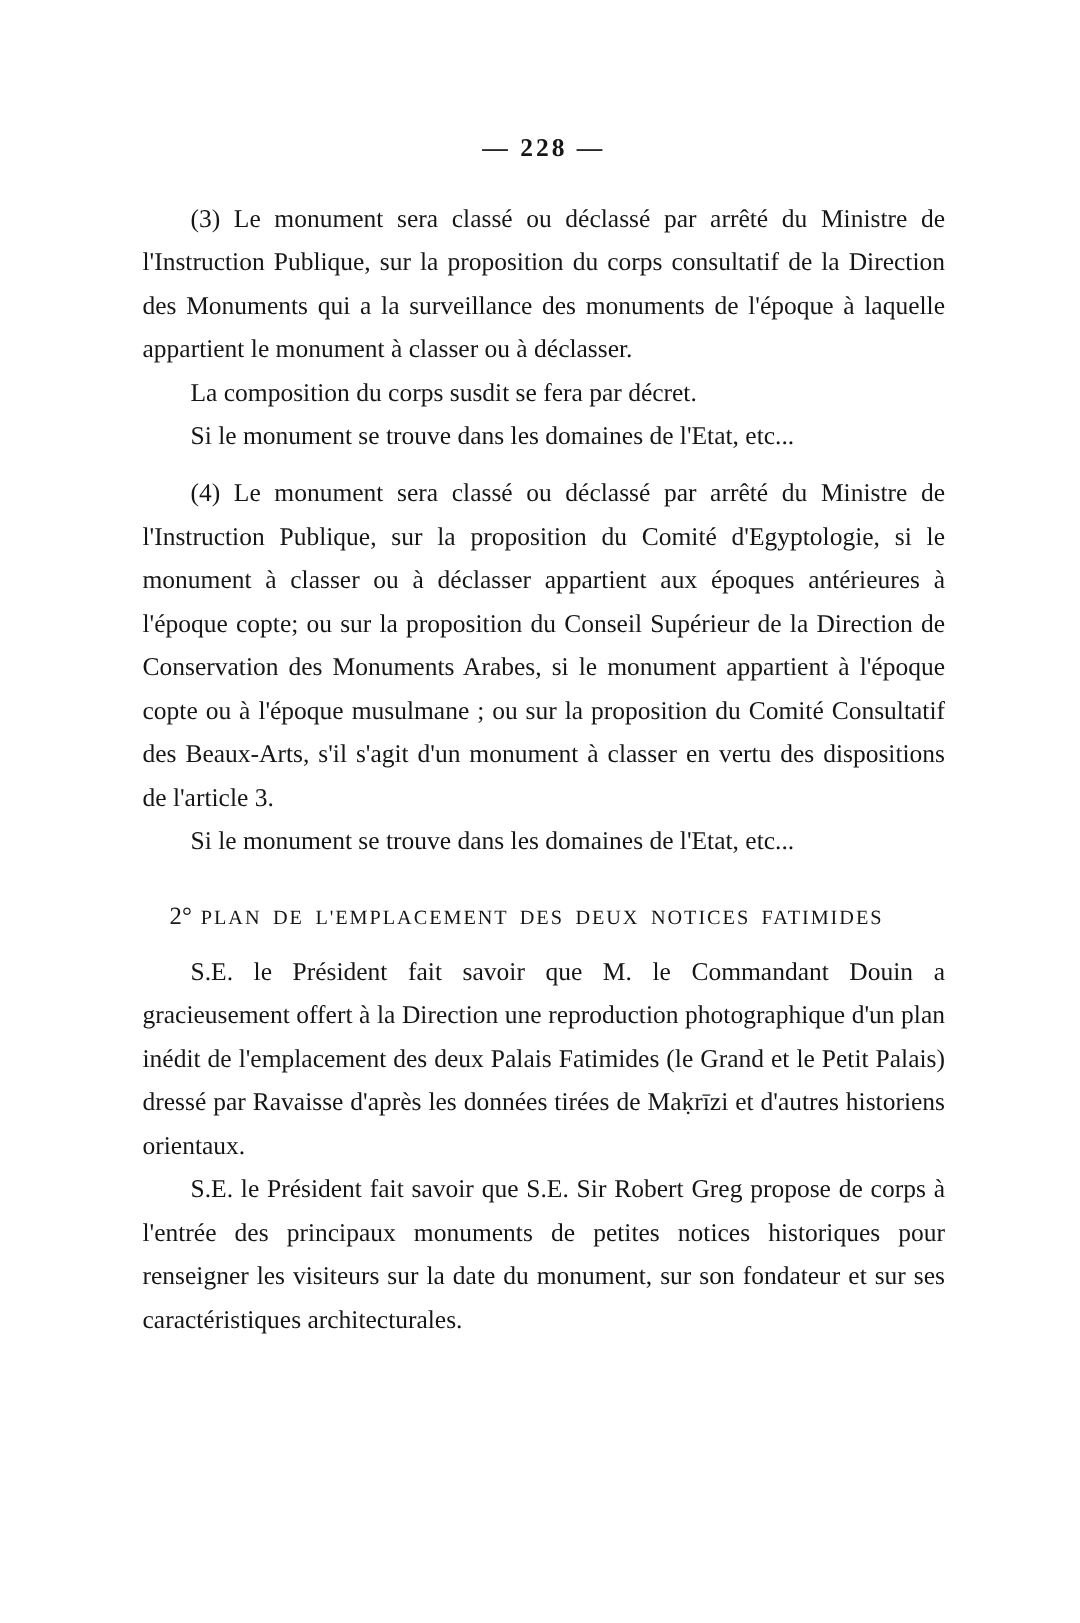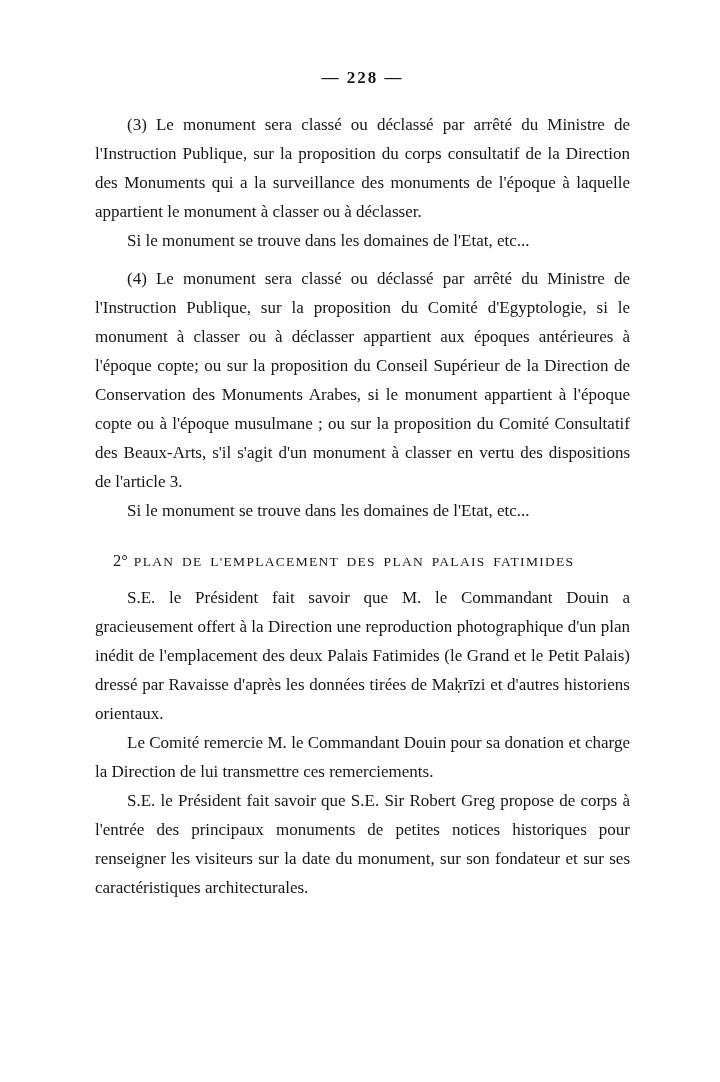--- a/index.html
+++ b/index.html
@@ -11,21 +11,21 @@
     width: 720px;
     height: 1082px;
     overflow: hidden;
     font-family: "Liberation Serif", "DejaVu Serif", serif;
     color: #161616;
   }
   .page {
     box-sizing: border-box;
     width: 720px;
     height: 1082px;
-    padding: 68px 90px 0 95px;
+    padding: 89px 90px 0 95px;
     background: #ffffff;
   }
   .pagenum {
     text-align: center;
     font-size: 17px;
     font-weight: bold;
     letter-spacing: 2px;
     margin-bottom: 22px;
   }
   p.para {
@@ -53,31 +53,31 @@
 </style>
 </head>
 <body>
 
 <div class="page">
 
   <div class="pagenum">— 228 —</div>
 
   <p class="para">(3) Le monument sera classé ou déclassé par arrêté du Ministre de l'Instruction Publique, sur la proposition du corps consultatif de la Direction des Monuments qui a la surveillance des monuments de l'époque à laquelle appartient le monument à classer ou à déclasser.</p>
 
+  <p class="para">La composition du corps susdit se fera par décret.</p>
 
   <p class="para">Si le monument se trouve dans les domaines de l'Etat, etc...</p>
 
   <p class="para gap-before">(4) Le monument sera classé ou déclassé par arrêté du Ministre de l'Instruction Publique, sur la proposition du Comité d'Egyptologie, si le monument à classer ou à déclasser appartient aux époques antérieures à l'époque copte; ou sur la proposition du Conseil Supérieur de la Direction de Conservation des Monuments Arabes, si le monument appartient à l'époque copte ou à l'époque musulmane ; ou sur la proposition du Comité Consultatif des Beaux-Arts, s'il s'agit d'un monument à classer en vertu des dispositions de l'article 3.</p>
 
   <p class="para">Si le monument se trouve dans les domaines de l'Etat, etc...</p>
 
   <div class="heading">
-    <span class="num">2°</span><span>PLAN DE L'EMPLACEMENT DES PLAN PALAIS FATIMIDES</span>
+    <span class="num">2°</span><span>PLAN DE L'EMPLACEMENT DES DEUX NOTICES FATIMIDES</span>
   </div>
 
   <p class="para">S.E. le Président fait savoir que M. le Commandant Douin a gracieusement offert à la Direction une reproduction photographique d'un plan inédit de l'emplacement des deux Palais Fatimides (le Grand et le Petit Palais) dressé par Ravaisse d'après les données tirées de Maḳrīzi et d'autres historiens orientaux.</p>
 
-  <p class="para">Le Comité remercie M. le Commandant Douin pour sa donation et charge la Direction de lui transmettre ces remerciements.</p>
 
 
   <p class="para">S.E. le Président fait savoir que S.E. Sir Robert Greg propose de corps à l'entrée des principaux monuments de petites notices historiques pour renseigner les visiteurs sur la date du monument, sur son fondateur et sur ses caractéristiques architecturales.</p>
 
 </div>
 
 </body></html>

